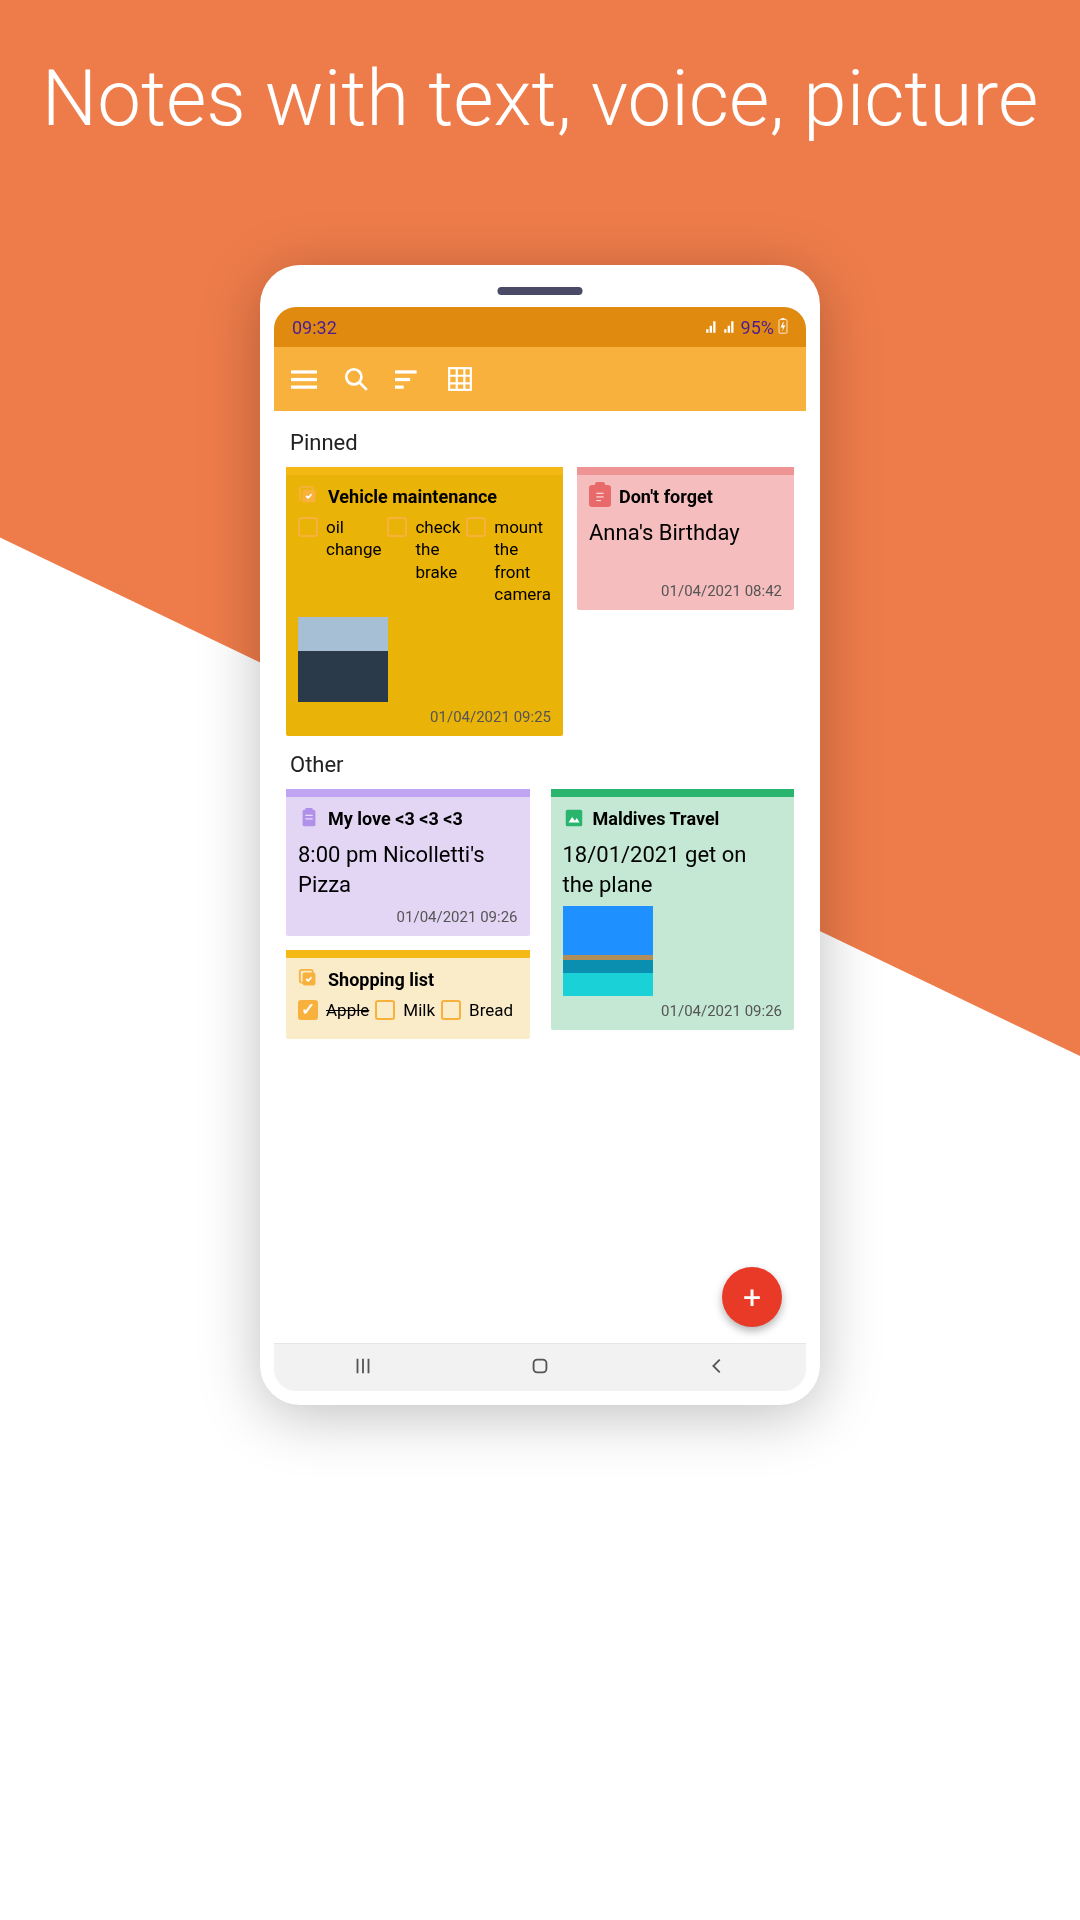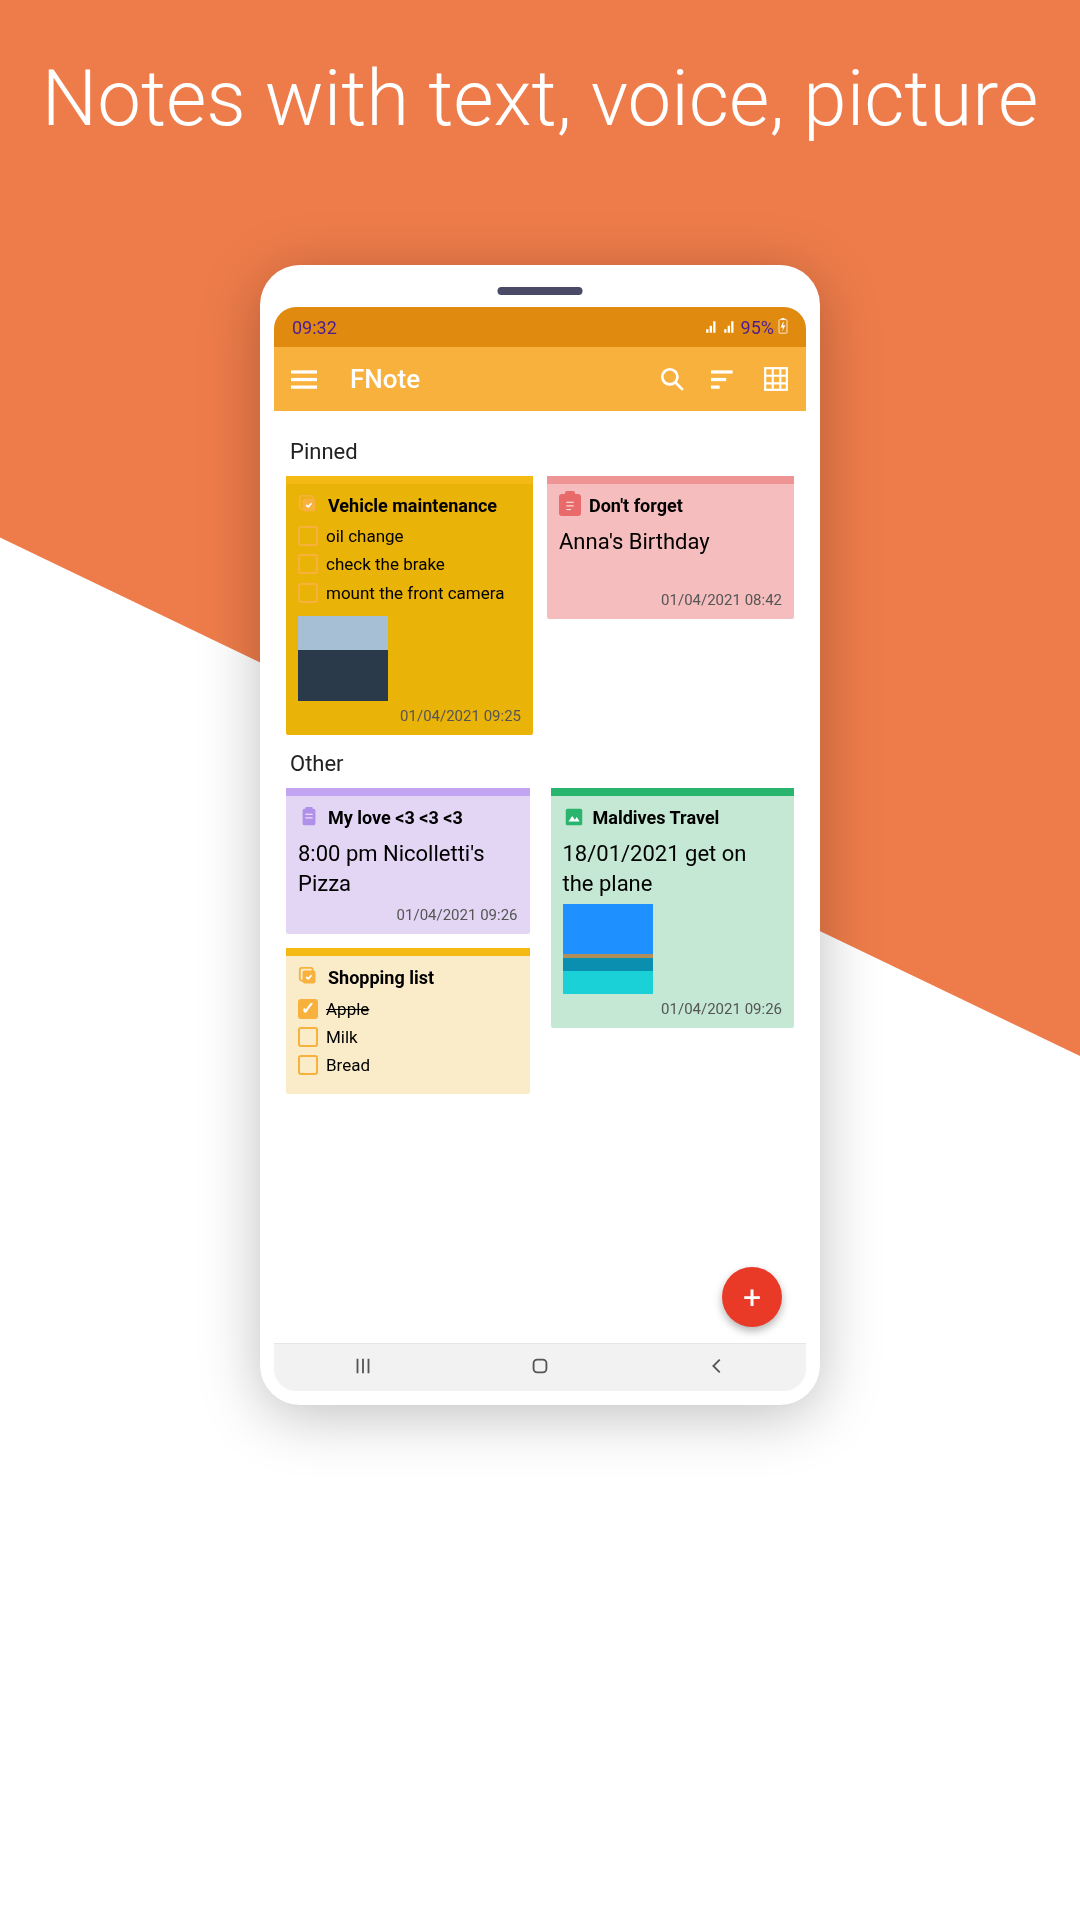--- a/index.html
+++ b/index.html
@@ -84,21 +84,21 @@
   .app-bar .title {
     font-size: 26px;
     font-weight: 500;
     flex: 1;
     margin-left: 8px;
   }
   .icon-btn { width: 28px; height: 28px; display:flex; align-items:center; justify-content:center; }
   .content {
     flex: 1;
     overflow-y: hidden;
-    padding: 12px 12px;
+    padding: 3px 12px;
     position: relative;
   }
   .section-title {
     font-size: 22px;
     padding: 16px 4px 12px;
     color: #222;
   }
   .notes-grid {
     display: grid;
     grid-template-columns: 1fr 1fr;
@@ -108,21 +108,21 @@
     border-radius: 2px;
     padding: 0 12px 10px;
     display: flex;
     flex-direction: column;
     font-size: 17px;
   }
   .note-card .stripe { height: 8px; margin: 0 -12px 10px; }
   .note-title-row { display:flex; align-items:flex-start; gap:8px; margin-bottom:8px; }
   .note-title { font-weight: 700; font-size: 18px; line-height:1.3; }
   .note-body { font-size:22px; line-height:1.35; margin: 2px 0; }
-  .checklist { display:flex; flex-direction:column; gap:6px; margin-bottom:8px;}
+  .checklist { display:flex; flex-direction:row; gap:6px; margin-bottom:8px;}
   .check-row { display:flex; align-items:flex-start; gap:8px; }
   .check-box { width:20px; height:20px; border:2px solid #f8b13d; border-radius:3px; flex-shrink:0; margin-top:1px; }
   .check-box.checked { background:#f8b13d; position:relative; }
   .check-box.checked::after{ content:"✓"; color:#fff; position:absolute; left:1px; top:-3px; font-size:17px; font-weight:bold;}
   .check-label { font-size:17px; line-height:1.3; }
   .check-label.done { text-decoration: line-through; }
   .note-date { text-align:right; font-size:15px; color:#555; margin-top:6px;}
   .thumb { width:90px; height:85px; background:#357; margin-top:4px;}
   .thumb.vehicle { background: linear-gradient(#a7bfd4 40%, #2b3a4a 40%); }
   .thumb.beach { width:90px; height:90px; background: linear-gradient(#1e90ff 55%, #b08e5a 55% 60%, #0b8fb0 60% 75%, #19d1d6 75%);}
@@ -179,21 +179,20 @@
     </div>
 
     <div class="app-bar">
       <div class="icon-btn">
         <svg width="26" height="26" viewBox="0 0 24 24" fill="#fff">
             <rect y="4" width="24" height="3"></rect>
             <rect y="11" width="24" height="3"></rect>
             <rect y="18" width="24" height="3"></rect>
           </svg>
       </div>
-      <div class="title">FNote</div>
       <div class="icon-btn">
         <svg width="26" height="26" viewBox="0 0 24 24" fill="none" stroke="#fff" stroke-width="2.5">
             <circle cx="10" cy="10" r="7"></circle>
             <line x1="15" y1="15" x2="22" y2="22"></line>
           </svg>
       </div>
       <div class="icon-btn">
         <svg width="26" height="26" viewBox="0 0 24 24" fill="#fff">
             <rect y="4" width="20" height="3"></rect>
             <rect y="11" width="14" height="3"></rect>

